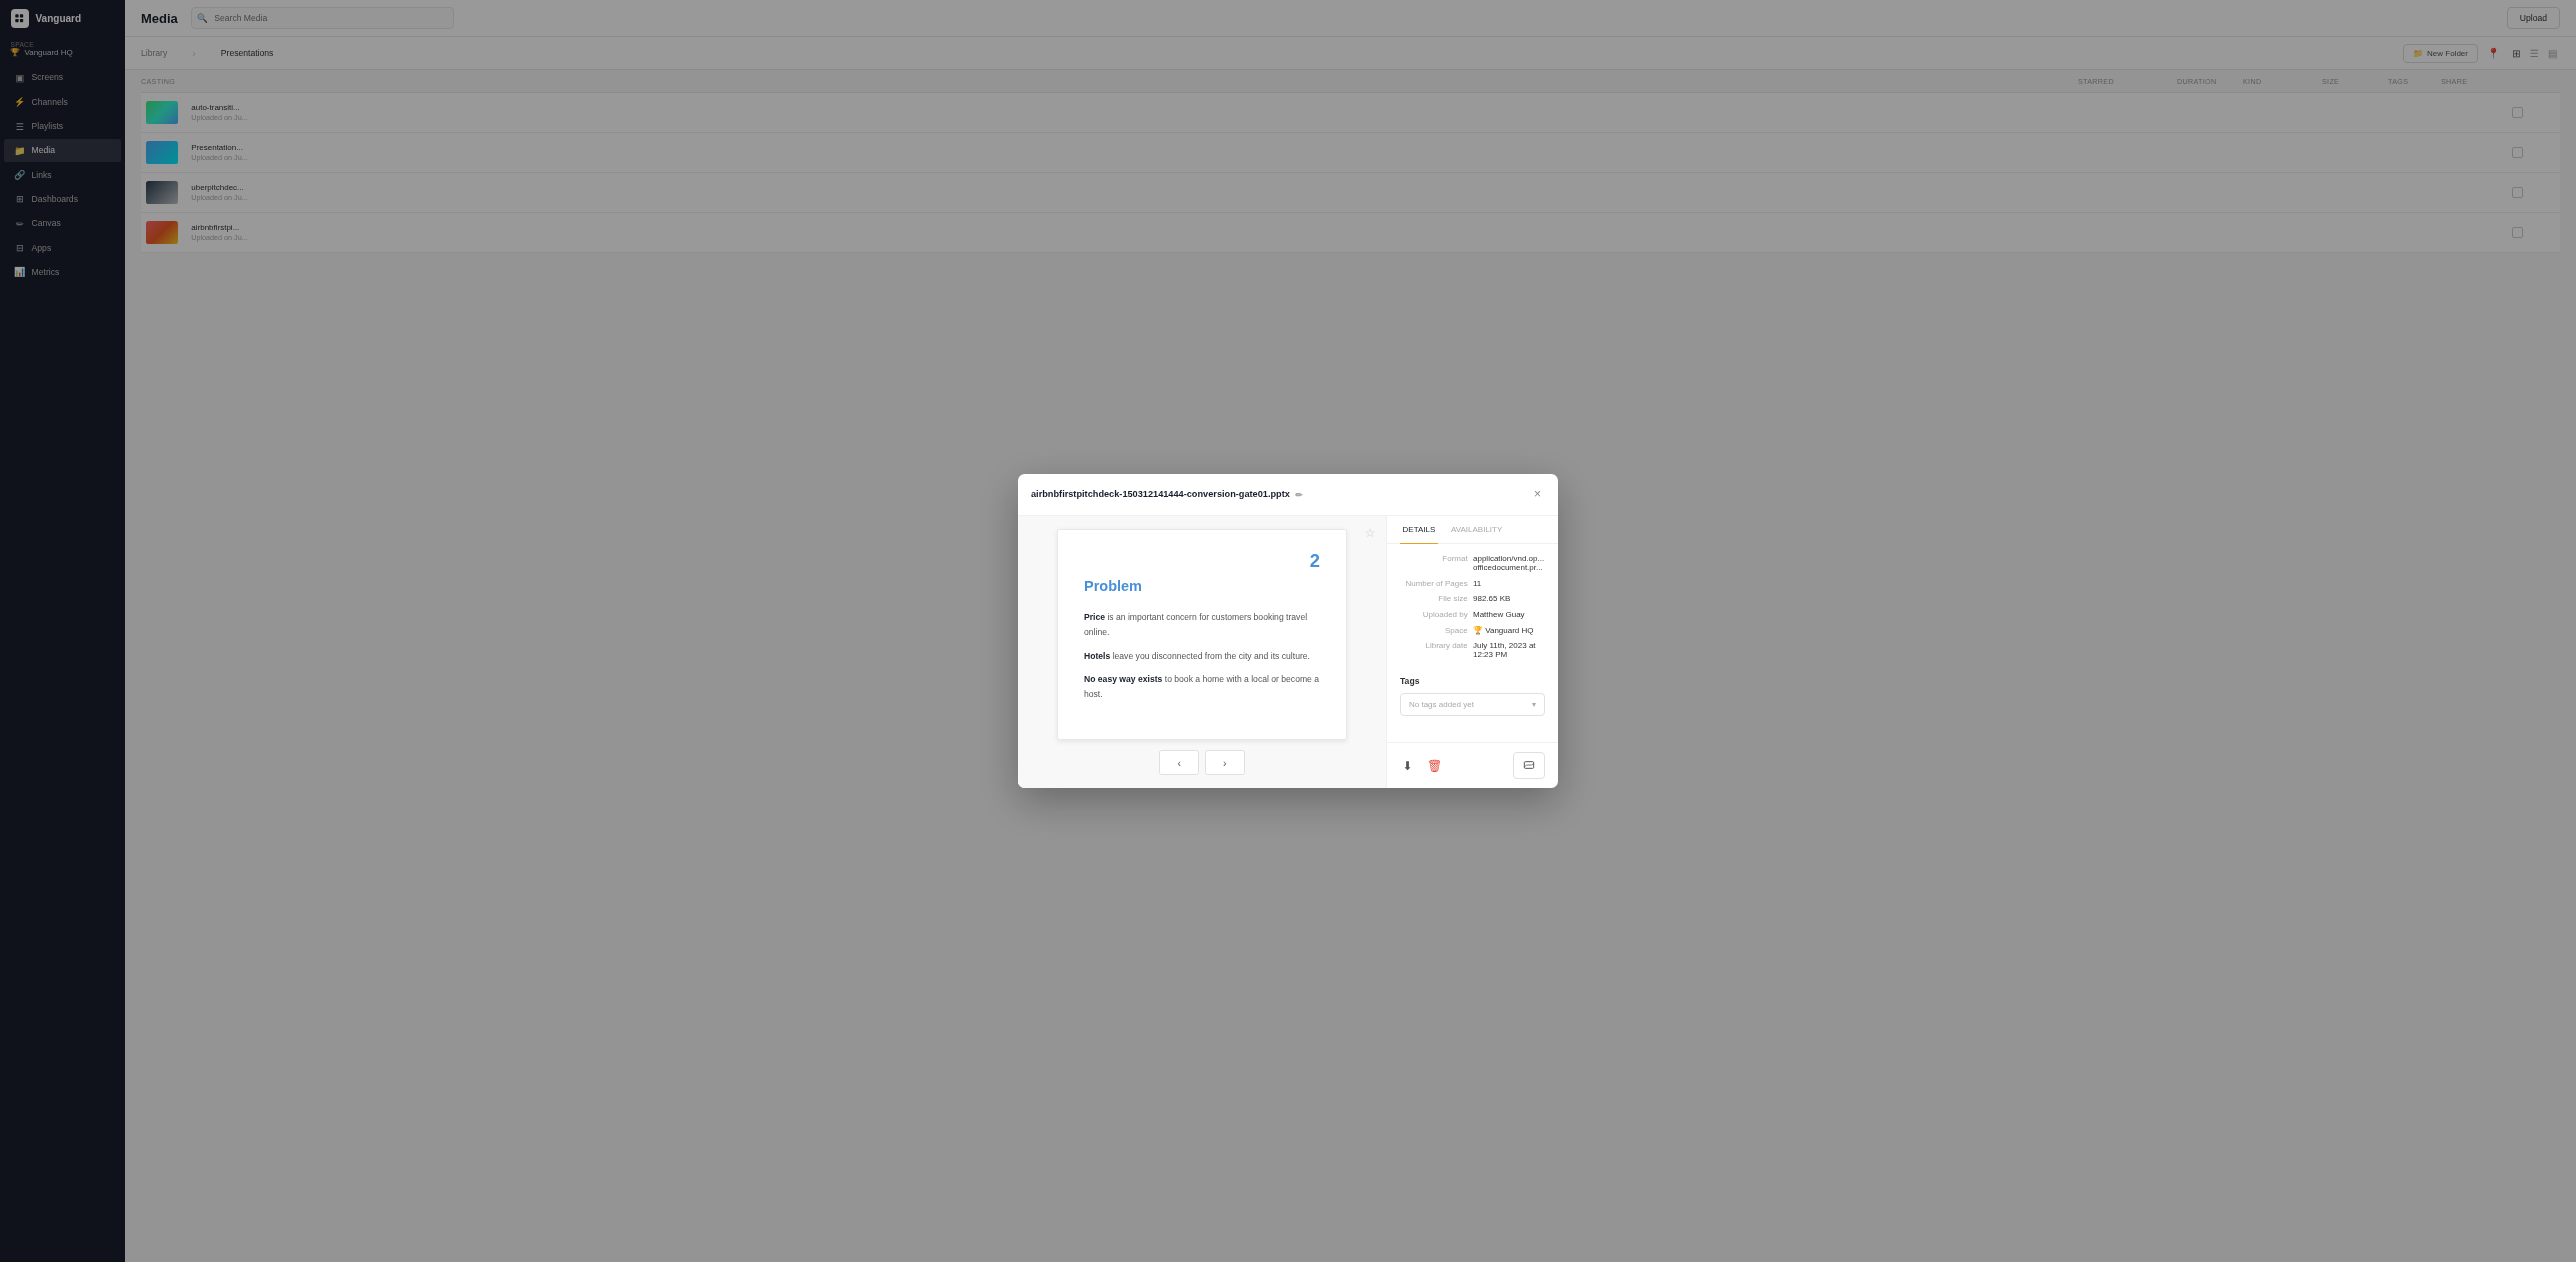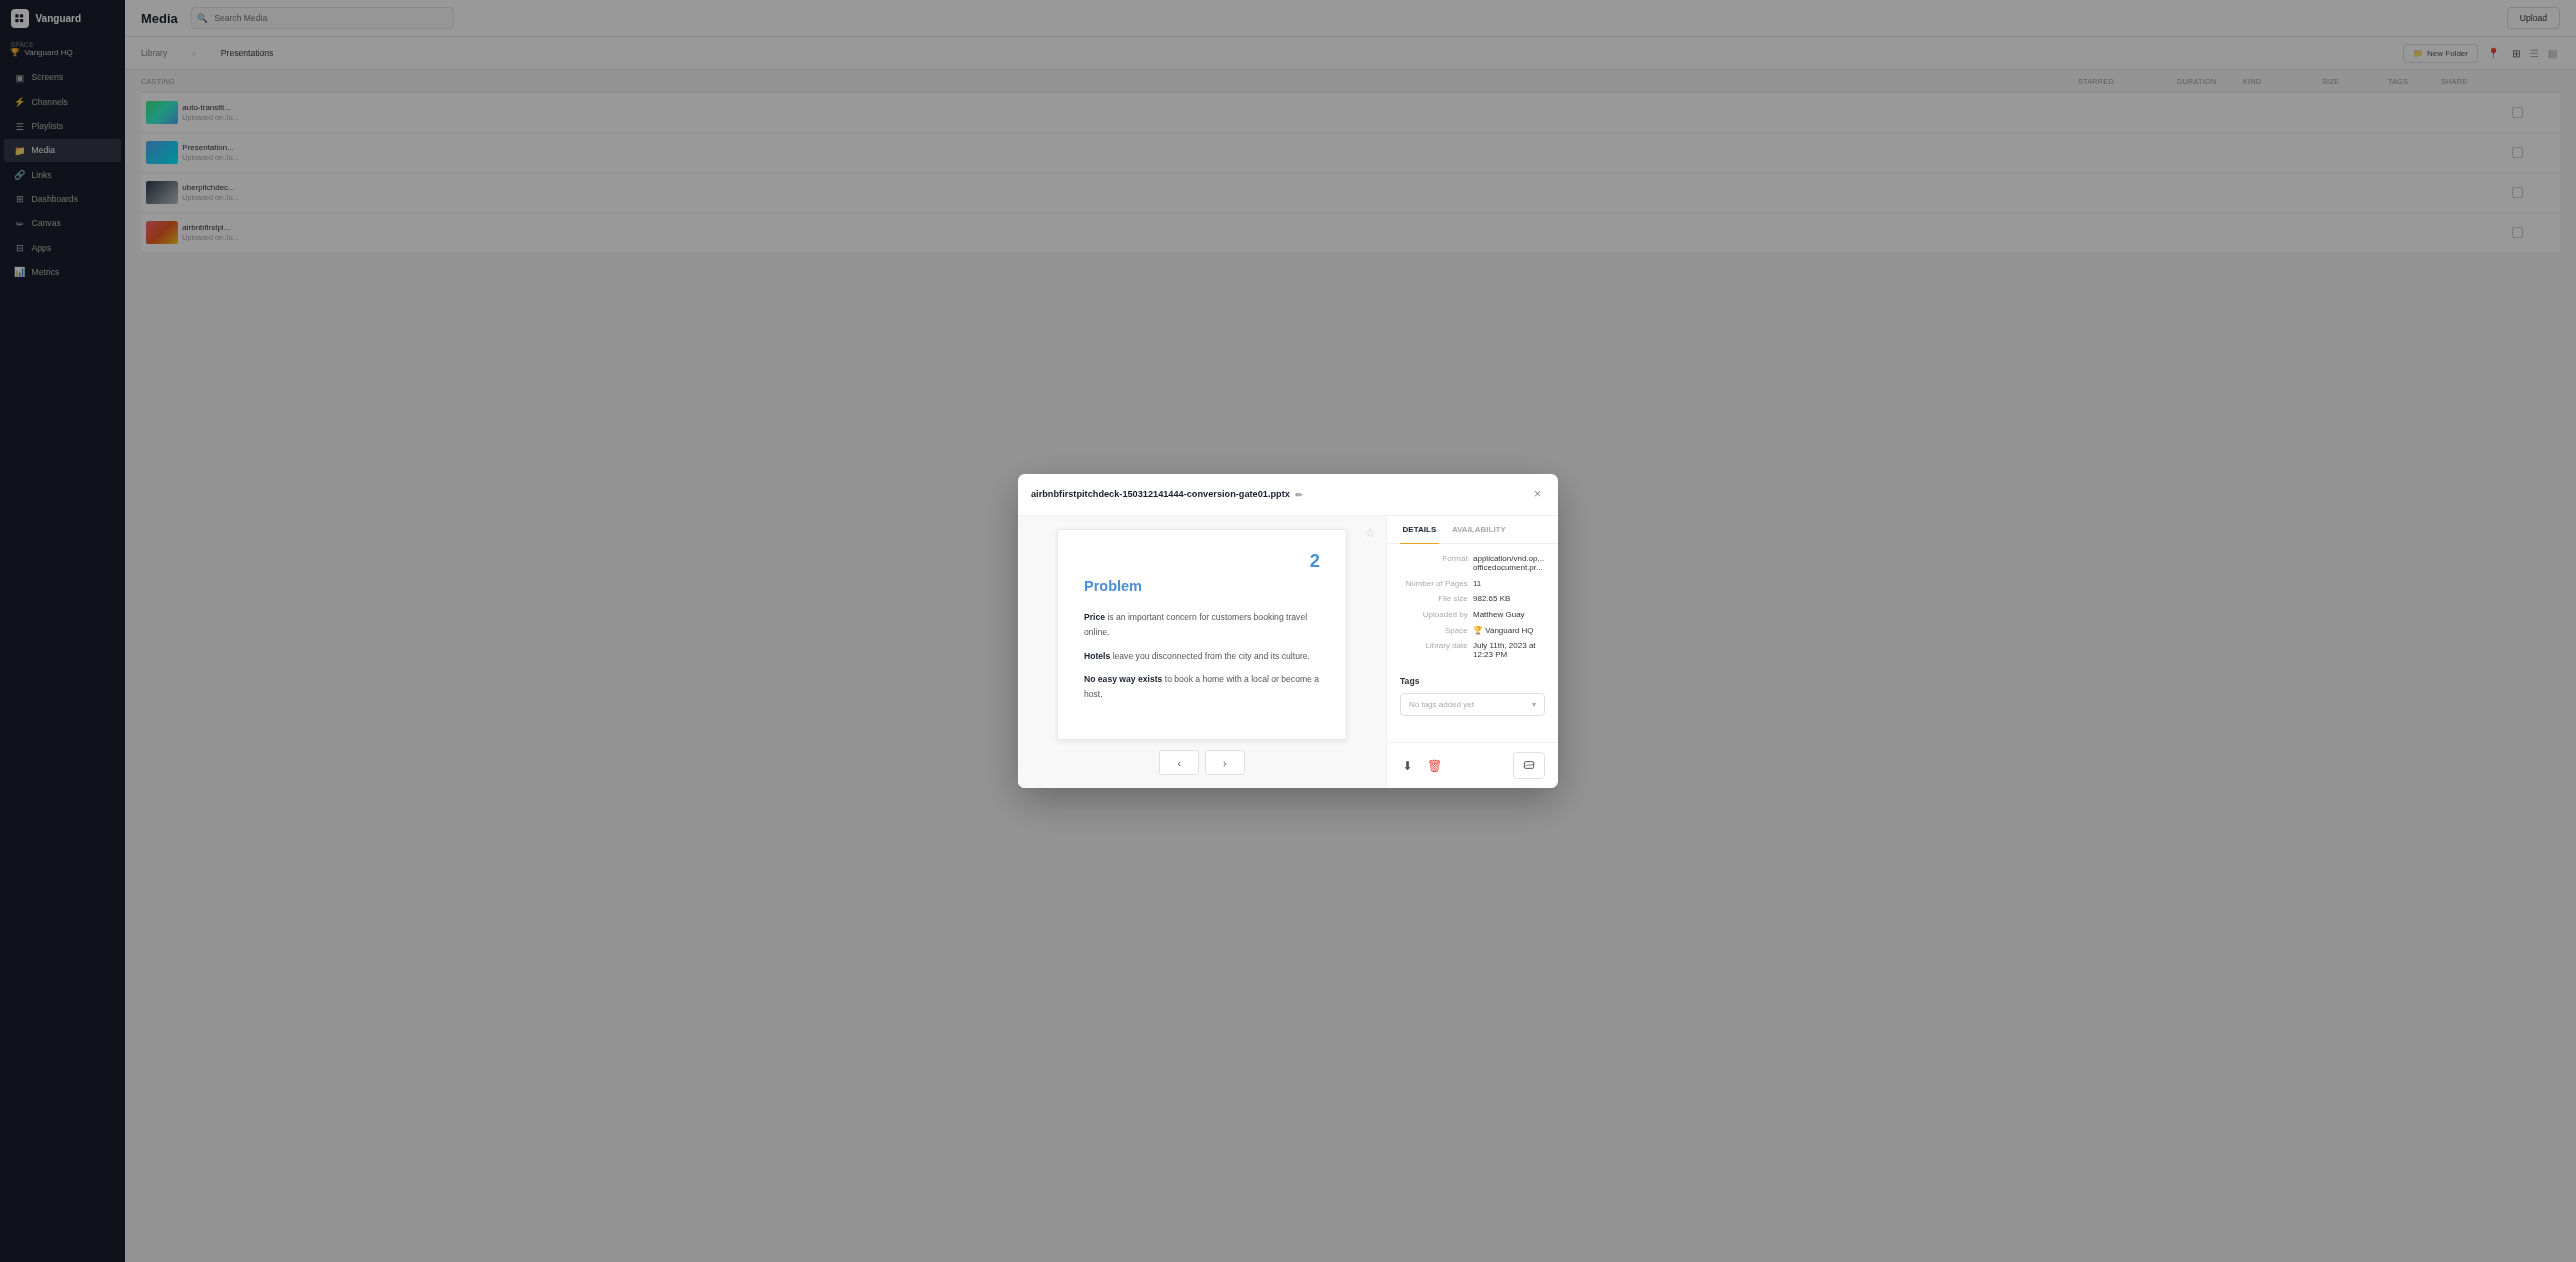--- a/index.html
+++ b/index.html
@@ -167,21 +167,21 @@
     .table-row {
       display: grid;
       grid-template-columns: 1fr 99px 66px 79px 66px 53px 66px 53px;
       padding: 8px 0;
       border-bottom: 0.7px solid #efefef;
       align-items: center;
       background: #fff;
       margin-bottom: 0.7px;
     }
     .table-row-cell { font-size: 8px; color: #555; padding: 0 5.3px; }
-    .table-row-name { display: flex; align-items: center; gap: 4px; }
+    .table-row-name { display: flex; align-items: center; gap: 13px; }
     .thumb { width: 32px; height: 22.4px; background: #e0e0e0; border-radius: 2.6px; overflow: hidden; flex-shrink: 0; }
     .thumb-airbnb { background: linear-gradient(135deg, #ff6b6b, #ee5a24, #f9ca24); }
     .thumb-uber { background: linear-gradient(135deg, #2c3e50, #bdc3c7); }
     .thumb-pres { background: linear-gradient(135deg, #4facfe, #00f2fe); }
     .thumb-auto { background: linear-gradient(135deg, #43e97b, #38f9d7, #4facfe); }
     .file-name { font-size: 8px; color: #333; font-weight: 500; }
     .file-sub { font-size: 7.2px; color: #aaa; margin-top: 1.3px; }
 
     
     .modal-overlay {
@@ -307,21 +307,21 @@
       overflow-y: auto;
     }
     .modal-tabs {
       display: flex;
       border-bottom: 1.3px solid #f0f0f0;
       padding: 0 13px;
     }
     .modal-tab {
       padding: 9.2px 2.6px;
       font-size: 8px;
-      font-weight: 700;
+      font-weight: 400;
       color: #aaa;
       cursor: pointer;
       border-bottom: 1.3px solid transparent;
       margin-bottom: -1.3px;
       margin-right: 10.5px;
     }
     .modal-tab.active {
       color: #1a1f2e;
       border-bottom-color: #e8a020;
     }

